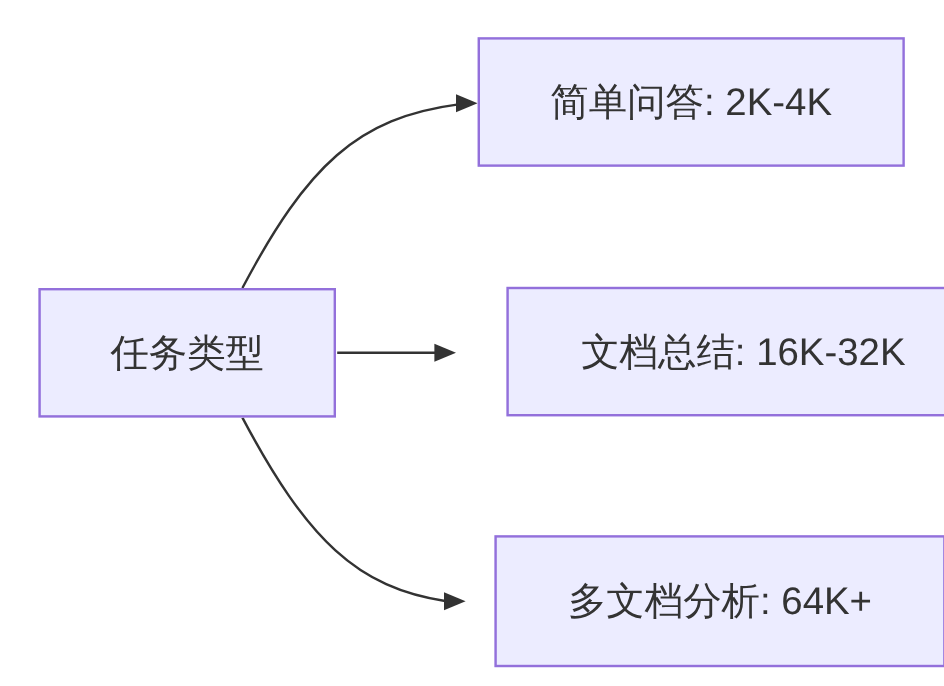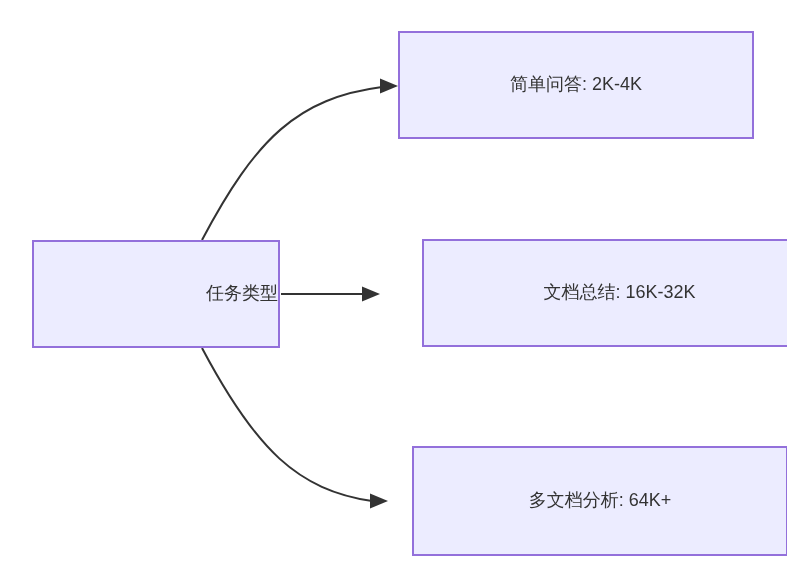--- a/index.html
+++ b/index.html
@@ -35,26 +35,26 @@
   }
   .node {
     position: absolute;
     box-sizing: border-box;
     display: flex;
     align-items: center;
     justify-content: center;
     background: var(--node-fill, #ececff);
     border: 2px solid var(--node-border, #9370db);
     color: var(--text-color, #333333);
-    font-size: 18px;
+    font-size: 32px;
     line-height: 1.2;
     text-align: center;
     white-space: nowrap;
   }
-  .node-task  { left: 32px;  top: 240px; width: 248px; height: 108px; justify-content: flex-end; }
+  .node-task  { left: 32px;  top: 240px; width: 248px; height: 108px; }
   .node-qa    { left: 398px; top: 31px;  width: 356px; height: 108px; }
   .node-doc   { left: 380px; top: 239px; width: 395px; height: 108px; margin-left: 42px; }
   .node-multi { left: 388px; top: 446px; width: 376px; height: 110px; margin-left: 24px; }
 </style>
 </head>
 <body>
 
 <div class="canvas">
 
   <svg class="edges-layer" viewBox="0 0 787 572" aria-hidden="true">

